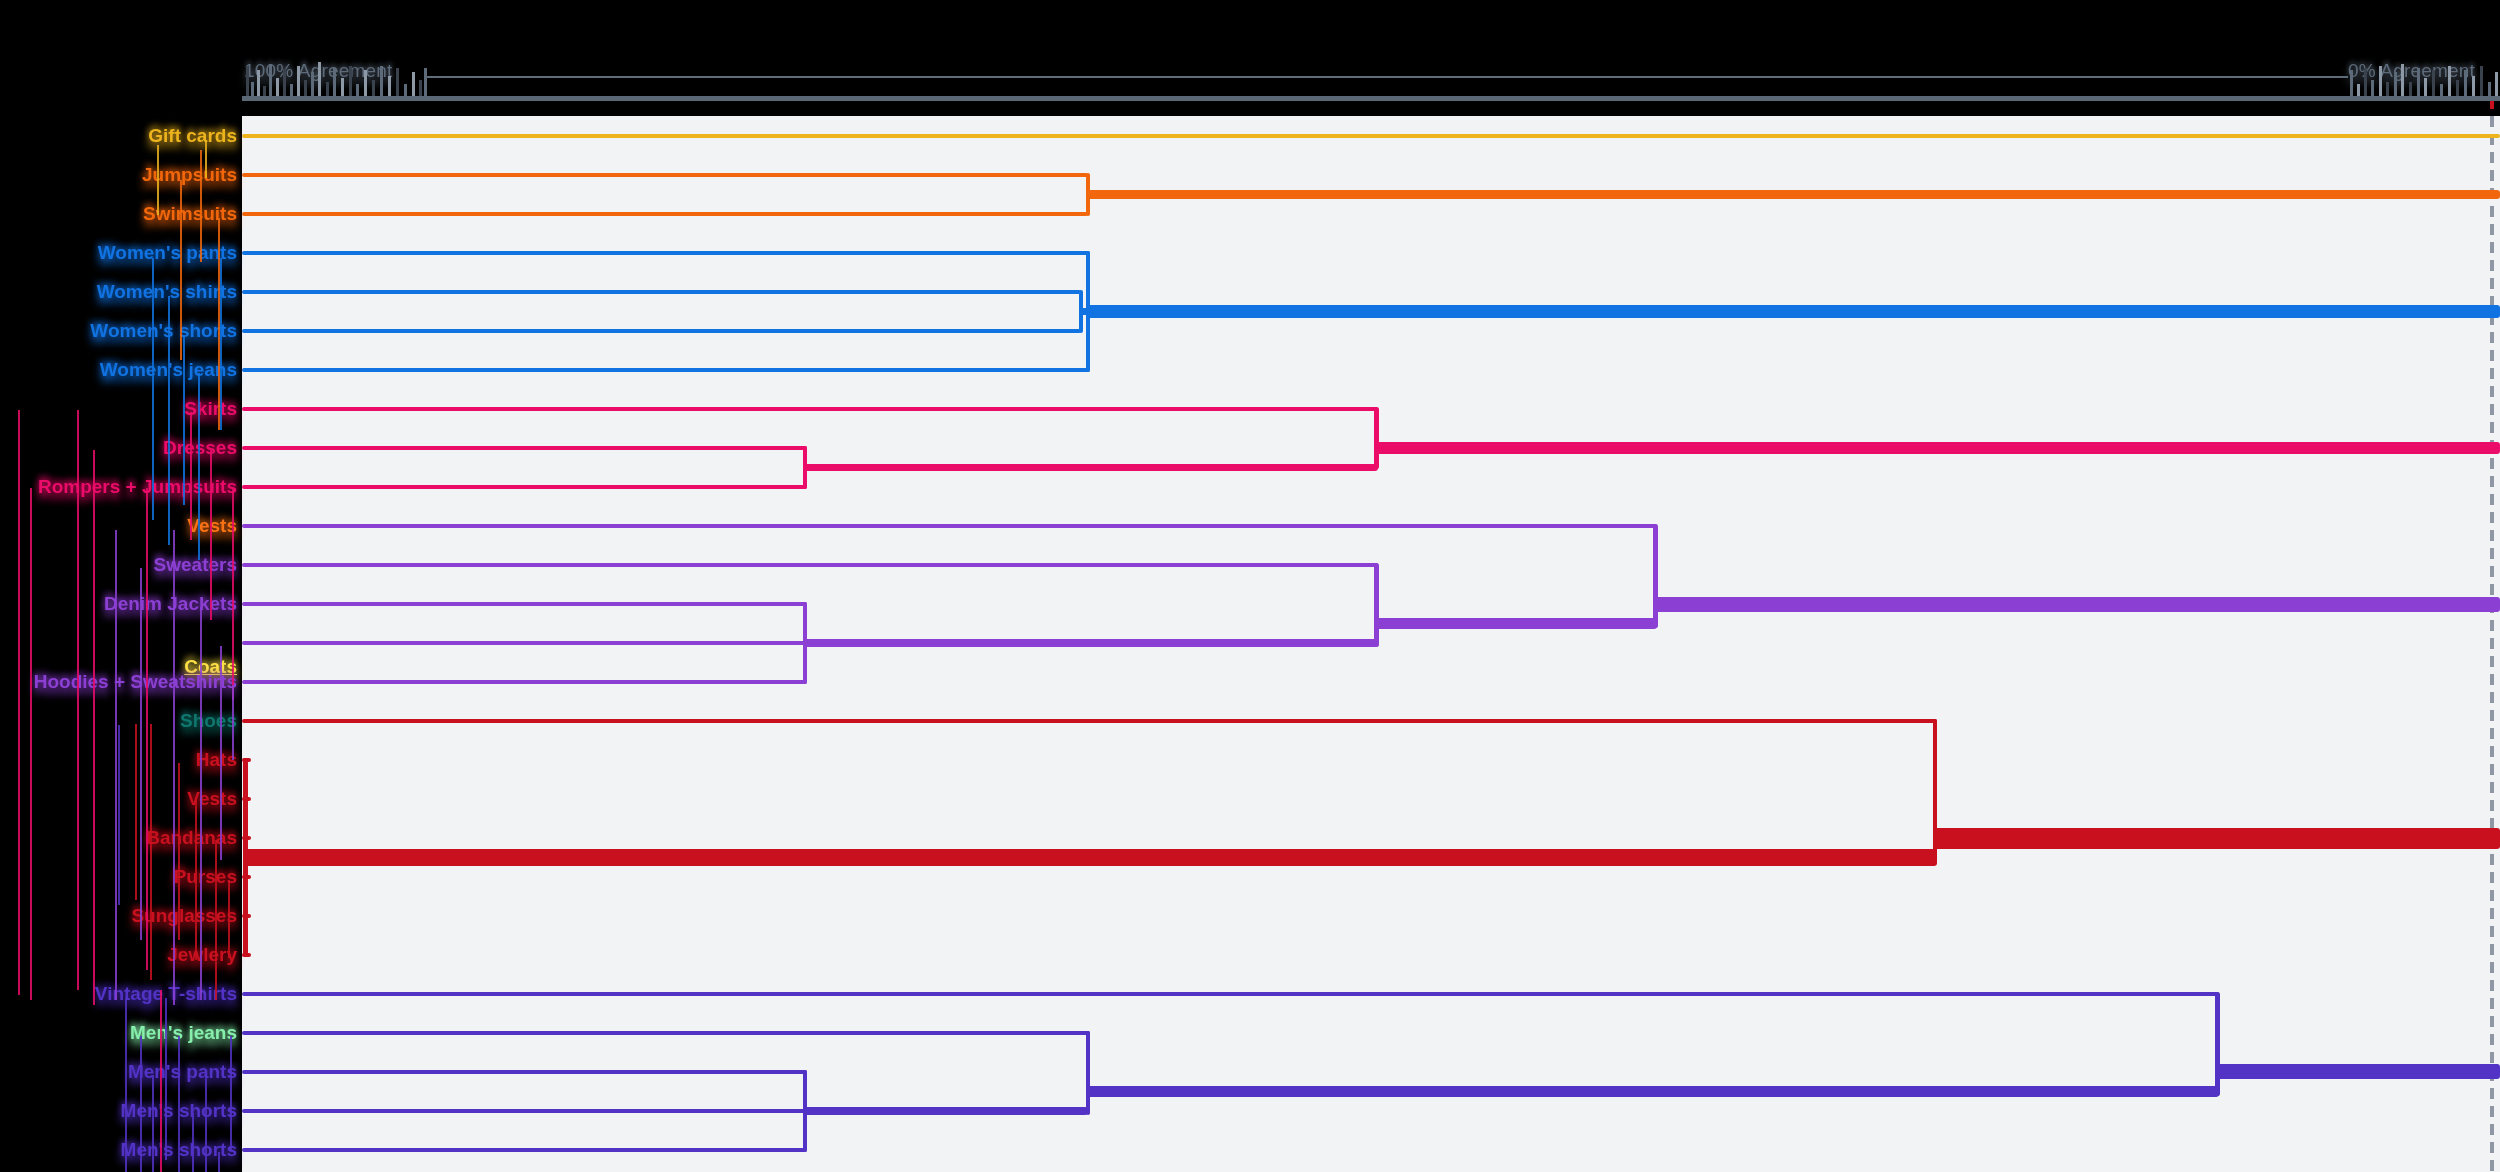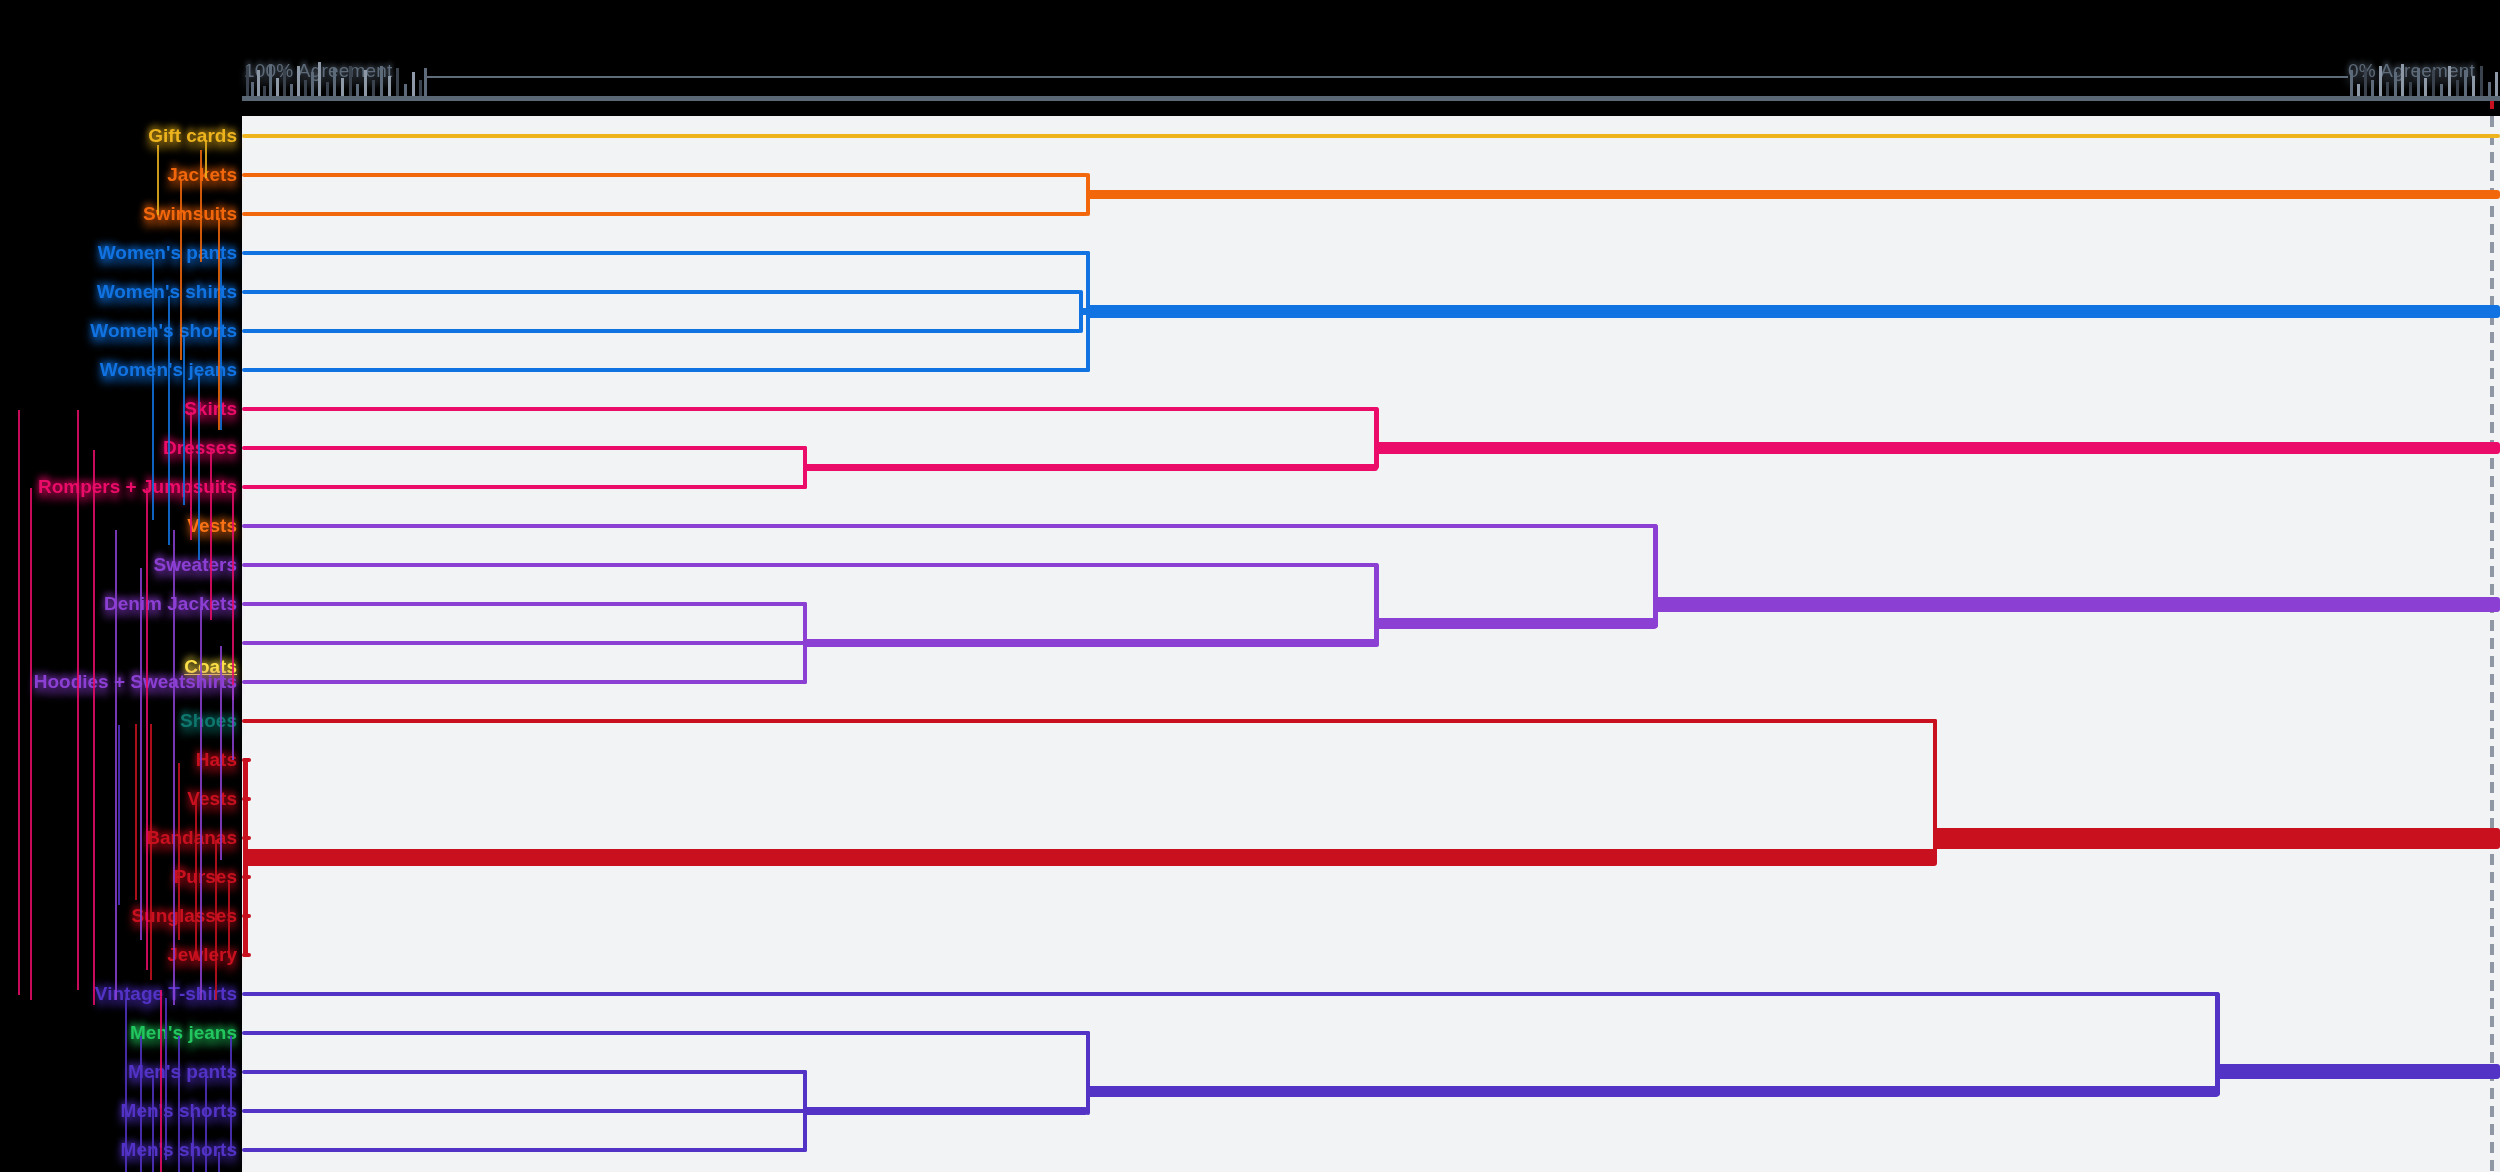--- a/index.html
+++ b/index.html
@@ -93,21 +93,21 @@
     <div class="tick" style="left: 2432px; top: 70px; height: 26px; background: rgb(57, 66, 77);"></div>
     <div class="tick" style="left: 2440px; top: 84px; height: 12px; background: rgb(93, 106, 121);"></div>
     <div class="tick" style="left: 2448px; top: 66px; height: 30px; background: rgb(141, 153, 166);"></div>
     <div class="tick" style="left: 2456px; top: 80px; height: 16px; background: rgb(57, 66, 77);"></div>
     <div class="tick" style="left: 2464px; top: 70px; height: 26px; background: rgb(93, 106, 121);"></div>
     <div class="tick" style="left: 2472px; top: 76px; height: 20px; background: rgb(141, 153, 166);"></div>
     <div class="tick" style="left: 2480px; top: 66px; height: 30px; background: rgb(57, 66, 77);"></div>
     <div class="tick" style="left: 2488px; top: 82px; height: 14px; background: rgb(93, 106, 121);"></div>
     <div class="tick" style="left: 2495px; top: 72px; height: 24px; background: rgb(141, 153, 166);"></div>
     <div class="row-label" style="right: 2263px; top: 123px; color: rgb(237, 180, 30);">Gift cards</div>
-    <div class="row-label" style="right: 2263px; top: 162px; color: rgb(242, 103, 12);">Jackets</div>
+    <div class="row-label" style="right: 2263px; top: 162px; color: rgb(242, 103, 12);">Jumpsuits</div>
     <div class="row-label" style="right: 2263px; top: 201px; color: rgb(242, 103, 12);">Swimsuits</div>
     <div class="row-label" style="right: 2263px; top: 240px; color: rgb(17, 115, 226);">Women's pants</div>
     <div class="row-label" style="right: 2263px; top: 279px; color: rgb(17, 115, 226);">Women's shirts</div>
     <div class="row-label" style="right: 2263px; top: 318px; color: rgb(17, 115, 226);">Women's shorts</div>
     <div class="row-label" style="right: 2263px; top: 357px; color: rgb(17, 115, 226);">Women's jeans</div>
     <div class="row-label" style="right: 2263px; top: 396px; color: rgb(235, 12, 106);">Skirts</div>
     <div class="row-label" style="right: 2263px; top: 435px; color: rgb(235, 12, 106);">Dresses</div>
     <div class="row-label" style="right: 2263px; top: 474px; color: rgb(235, 12, 106);">Rompers + Jumpsuits</div>
     <div class="row-label" style="right: 2263px; top: 513px; color: #f97316;">Vests</div>
     <div class="row-label" style="right: 2263px; top: 552px; color: rgb(140, 63, 211);">Sweaters</div>
@@ -115,21 +115,21 @@
     <div class="row-label" style="right: 2263px; top: 654px; color: #fde047; text-decoration: underline;">Coats</div>
     <div class="row-label" style="right: 2263px; top: 669px; color: rgb(140, 63, 211);">Hoodies + Sweatshirts</div>
     <div class="row-label" style="right: 2263px; top: 708px; color: #0f766e; text-align: right;">Shoes</div>
     <div class="row-label" style="right: 2263px; top: 747px; color: rgb(200, 16, 31);">Hats</div>
     <div class="row-label" style="right: 2263px; top: 786px; color: rgb(200, 16, 31);">Vests</div>
     <div class="row-label" style="right: 2263px; top: 825px; color: rgb(200, 16, 31);">Bandanas</div>
     <div class="row-label" style="right: 2263px; top: 864px; color: rgb(200, 16, 31);">Purses</div>
     <div class="row-label" style="right: 2263px; top: 903px; color: rgb(200, 16, 31);">Sunglasses</div>
     <div class="row-label" style="right: 2263px; top: 942px; color: rgb(200, 16, 31);">Jewlery</div>
     <div class="row-label" style="right: 2263px; top: 981px; color: rgb(82, 51, 198);">Vintage T-shirts</div>
-    <div class="row-label" style="right: 2263px; top: 1020px; color: #22c55e;">Men's jeans</div>
+    <div class="row-label" style="right: 2263px; top: 1020px; color: #86efac;">Men's jeans</div>
     <div class="row-label" style="right: 2263px; top: 1059px; color: rgb(82, 51, 198);">Men's pants</div>
     <div class="row-label" style="right: 2263px; top: 1098px; color: rgb(82, 51, 198);">Men's shorts</div>
     <div class="row-label" style="right: 2263px; top: 1137px; color: rgb(82, 51, 198);">Men's shorts</div>
     <div class="seg" style="left: 242px; top: 134px; width: 2258px; height: 4px; background: rgb(237, 180, 30);"></div>
     <div class="seg" style="left: 242px; top: 173px; width: 846px; height: 4px; background: rgb(242, 103, 12);"></div>
     <div class="seg" style="left: 242px; top: 212px; width: 846px; height: 4px; background: rgb(242, 103, 12);"></div>
     <div class="seg" style="left: 1086px; top: 173px; width: 4px; height: 43px; background: rgb(242, 103, 12);"></div>
     <div class="seg" style="left: 1086px; top: 190px; width: 1414px; height: 9px; background: rgb(242, 103, 12);"></div>
     <div class="seg" style="left: 242px; top: 251px; width: 848px; height: 4px; background: rgb(17, 115, 226);"></div>
     <div class="seg" style="left: 242px; top: 290px; width: 839px; height: 4px; background: rgb(17, 115, 226);"></div>

